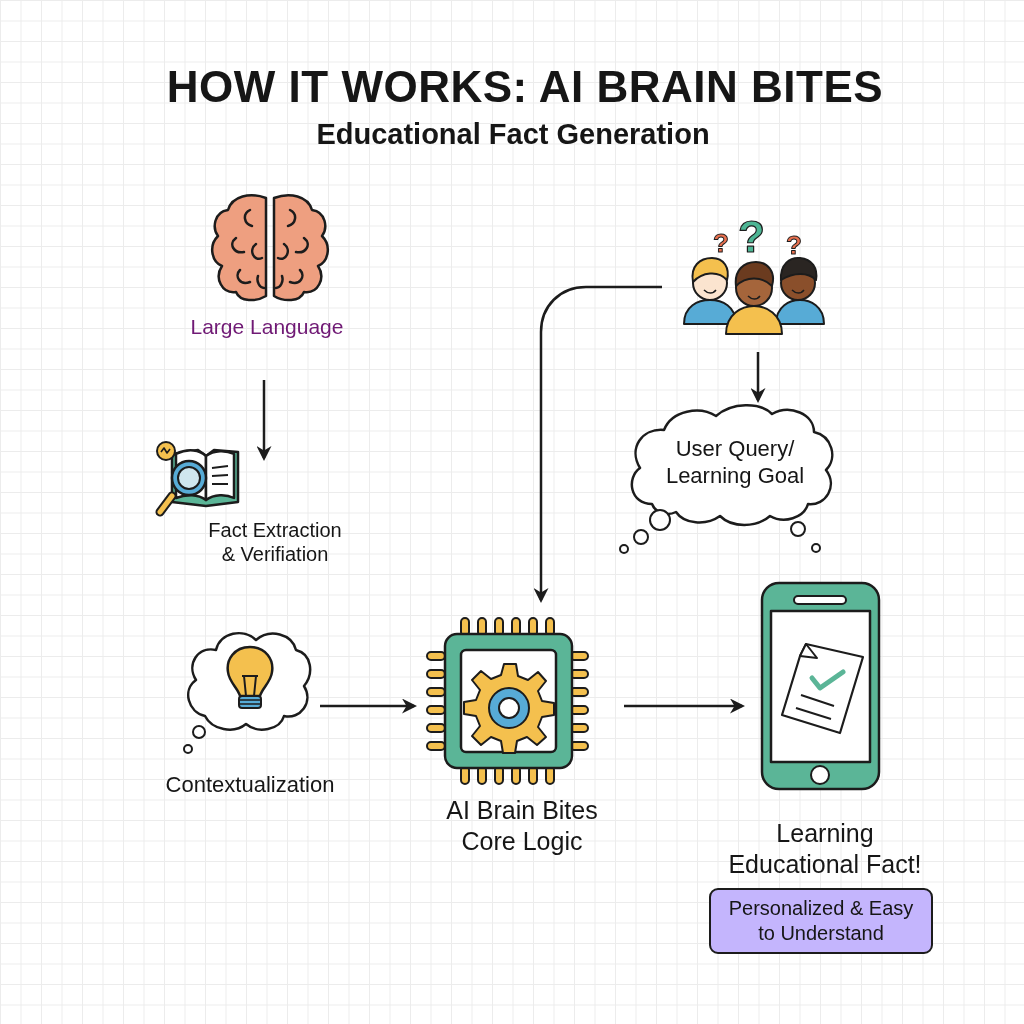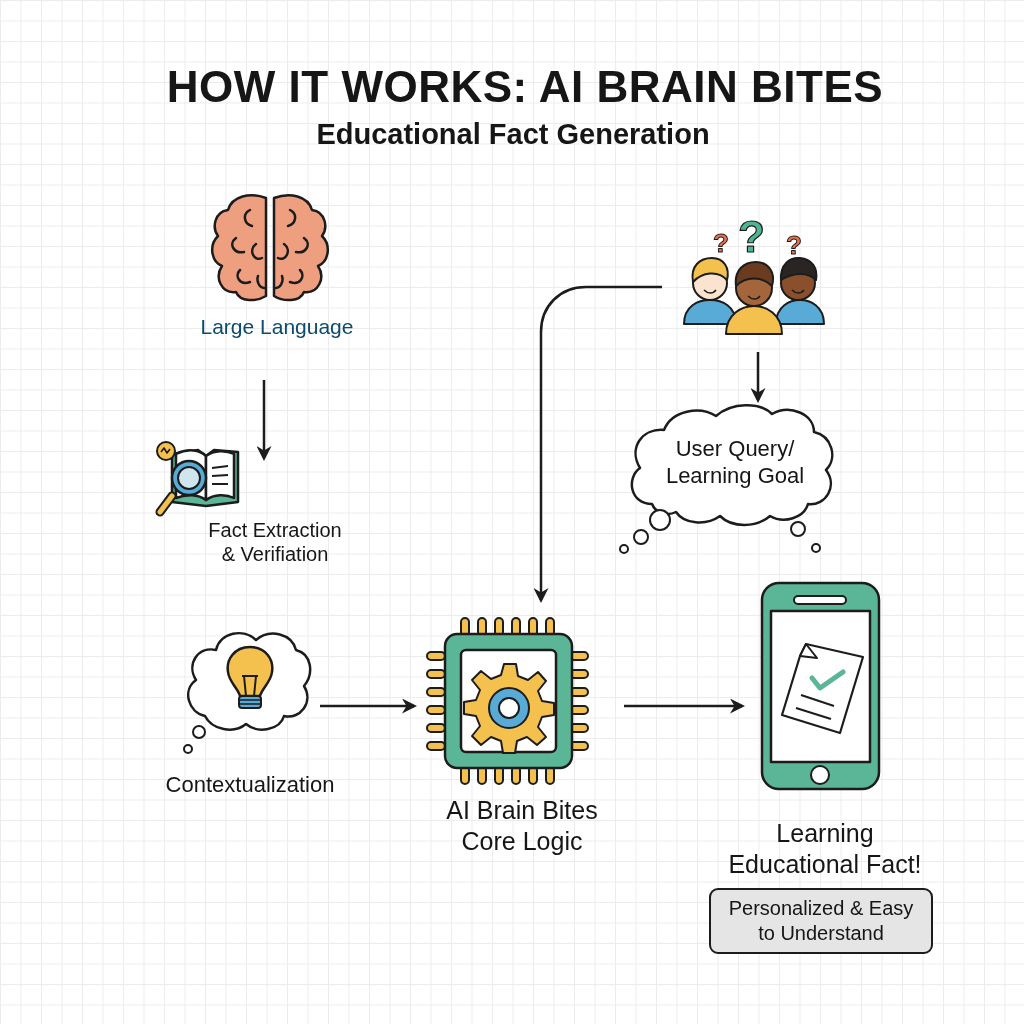--- a/index.html
+++ b/index.html
@@ -18,29 +18,29 @@
     left:0; width:1000px; top:62px; text-align:center;
     font-size:44px; font-weight:bold; letter-spacing:0.5px;
     font-family:"Liberation Sans", sans-serif;
     margin-left:25px;
   }
   .subtitle {
     left:0; width:1026px; top:118px; text-align:center;
     font-size:29px; font-weight:bold;
   }
   .label { text-align:center; font-weight:bold; line-height:1.22; }
-  .lbl-llm { left:162px; width:230px; top:314px; font-size:21px; font-weight:normal; color:#0c4a6e; }
+  .lbl-llm { left:152px; width:230px; top:314px; font-size:21px; font-weight:normal; color:#701a75; }
   .lbl-fact { left:180px; width:190px; top:518px; font-size:20px; font-weight:normal; }
   .lbl-simp { left:120px; width:260px; top:772px; font-size:22px; font-weight:normal; }
   .lbl-core { left:410px; width:200px; top:795px; font-size:25px; font-weight:normal;padding-left:12px; }
   .lbl-out { left:700px; width:250px; top:818px; font-size:25px; font-weight:normal; }
   .lbl-query { left:640px; width:190px; top:436px; font-size:22px; font-weight:normal; }
   .pill {
     left:709px; top:888px; width:224px; height:66px;
-    border:2.5px solid #1c1c1c; border-radius:9px; background:#e5e5e5;
+    border:2.5px solid #1c1c1c; border-radius:9px; background:#c4b5fd;
     box-sizing:border-box; display:flex; align-items:center; justify-content:center;
     text-align:center; font-size:20px; line-height:1.25;
   }
   svg { position:absolute; left:0; top:0; }
 </style>
 </head>
 <body>
 
 <div class="abs title">HOW IT WORKS: AI BRAIN BITES</div>
 <div class="abs subtitle">Educational Fact Generation</div>

